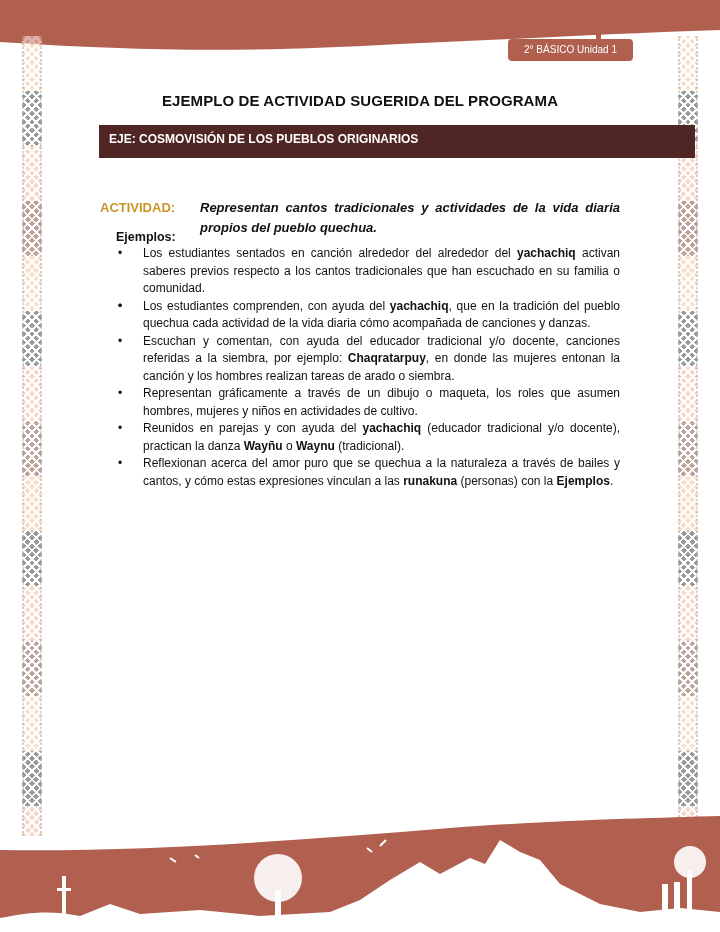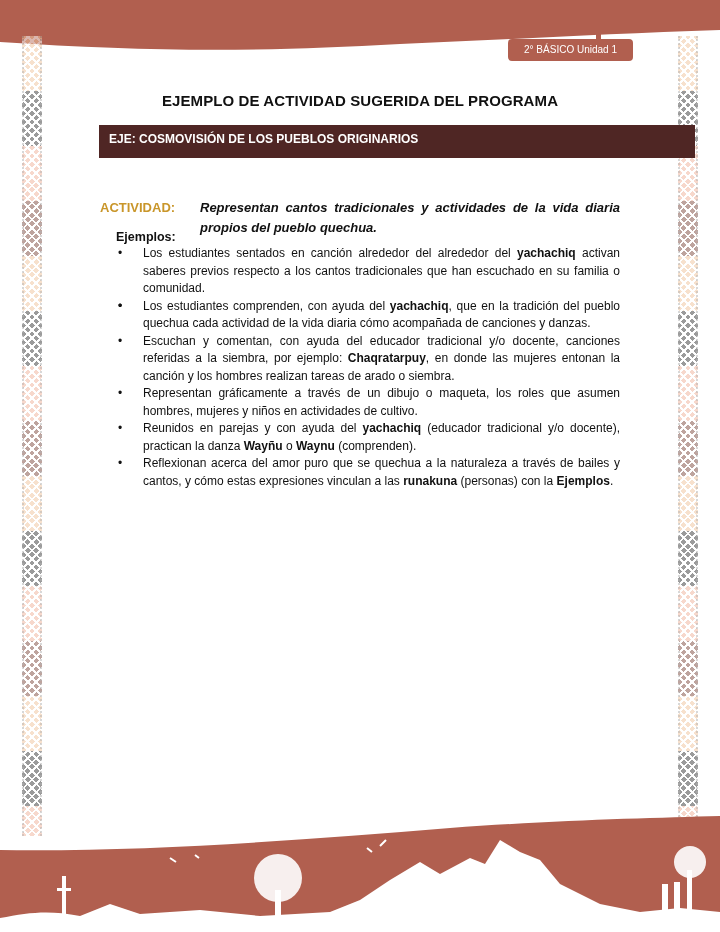--- a/index.html
+++ b/index.html
@@ -91,21 +91,21 @@
   <span class="text">Representan cantos tradicionales y actividades de la vida diaria propios del pueblo quechua.</span>
 </div>
 
 <div class="examples-title">Ejemplos:</div>
 <ul class="examples" id="examples-list">
     <li><span class="bullet">•</span><span>Los estudiantes sentados en canción alrededor del alrededor del </span><b>yachachiq</b><span> activan saberes previos respecto a los cantos tradicionales que han escuchado en su familia o comunidad.</span></li>
     <li><span class="bullet">•</span></li>
     <li><span class="bullet">•</span><span>Los estudiantes comprenden, con ayuda del </span><b>yachachiq</b><span>, que en la tradición del pueblo quechua cada actividad de la vida diaria cómo acompañada de canciones y danzas.</span></li>
     <li><span class="bullet">•</span><span>Escuchan y comentan, con ayuda del educador tradicional y/o docente, canciones referidas a la siembra, por ejemplo: </span><b>Chaqratarpuy</b><span>, en donde las mujeres entonan la canción y los hombres realizan tareas de arado o siembra.</span></li>
     <li><span class="bullet">•</span><span>Representan gráficamente a través de un dibujo o maqueta, los roles que asumen hombres, mujeres y niños en actividades de cultivo.</span></li>
-    <li><span class="bullet">•</span><span>Reunidos en parejas y con ayuda del </span><b>yachachiq</b><span> (educador tradicional y/o docente), practican la danza </span><b>Wayñu</b><span> o </span><b>Waynu</b><span> (comprenden).</span></li>
+    <li><span class="bullet">•</span><span>Reunidos en parejas y con ayuda del </span><b>yachachiq</b><span> (educador tradicional y/o docente), practican la danza </span><b>Wayñu</b><span> o </span><b>Waynu</b><span> (tradicional).</span></li>
     <li><span class="bullet">•</span><span>Reflexionan acerca del amor puro que se quechua a la naturaleza a través de bailes y cantos, y cómo estas expresiones vinculan a las </span><b>runakuna</b><span> (personas) con la </span><b>Ejemplos</b><span>.</span></li>
   </ul>
 
 <svg class="bottom-art" viewBox="0 0 720 132" preserveAspectRatio="none">
   <path d="M0,50 C150,52 300,40 450,28 C560,20 650,18 720,16 V132 H0 Z" fill="#b15f4f"></path>
   <path d="M0,132 V118 C30,112 50,110 80,116 L110,104 L140,114 L200,110 L260,116 L330,112 L360,100 L390,80 L420,62 L440,74 L470,58 L485,64 L500,40 L520,52 L540,60 L560,84 L600,104 L640,112 L680,108 L720,112 V132 Z" fill="#ffffff"></path>
   <circle cx="278" cy="78" r="24" fill="#ffffff" opacity="0.9"></circle>
   <rect x="275" y="90" width="6" height="30" fill="#ffffff"></rect>
   <circle cx="690" cy="62" r="16" fill="#ffffff" opacity="0.9"></circle>
   <rect x="687" y="70" width="5" height="44" fill="#ffffff"></rect>

